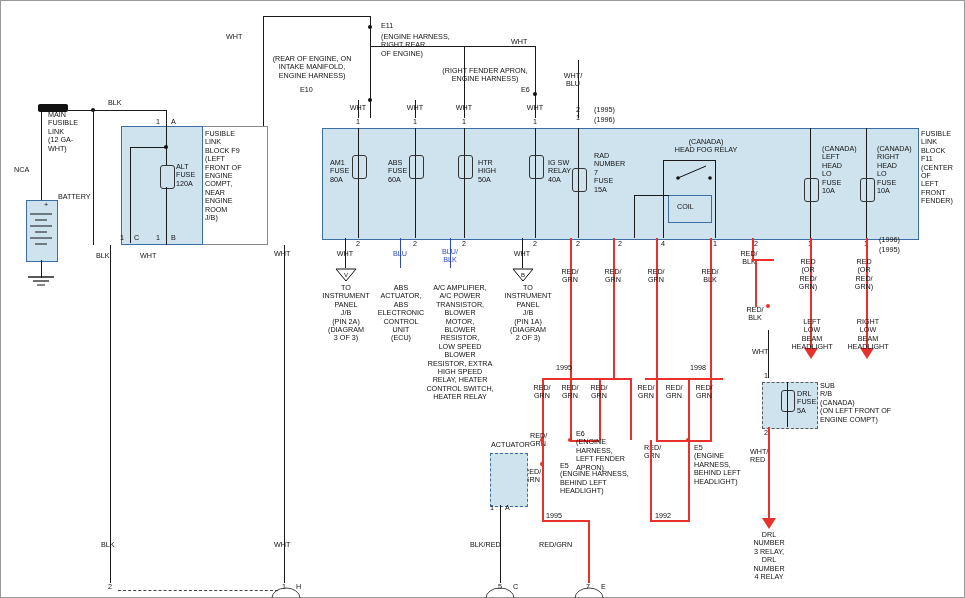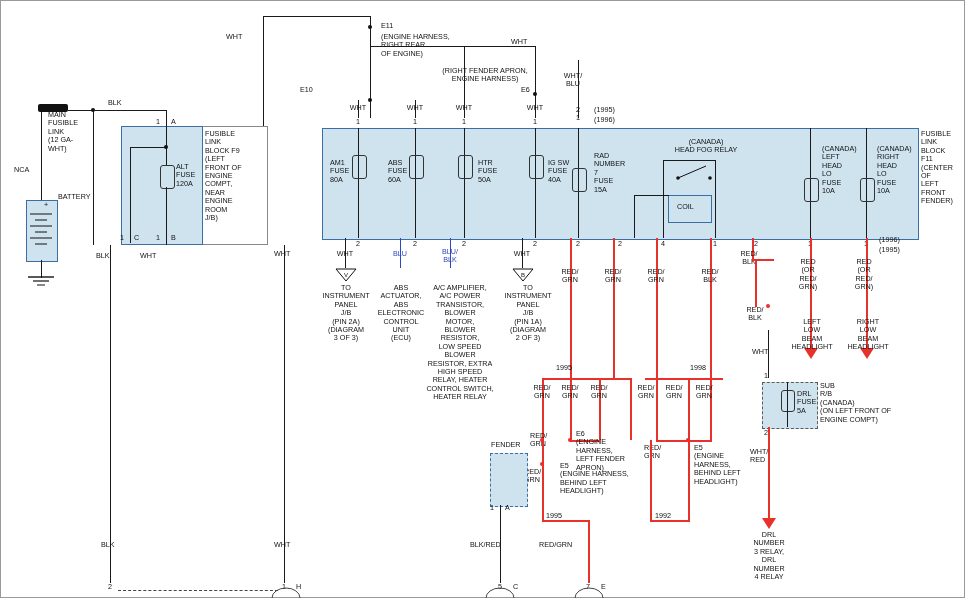--- a/index.html
+++ b/index.html
@@ -31,20 +31,23 @@
   <div class="lbl" style="left:226px;top:33px;">WHT</div>
 
   <div class="lbl" style="left:381px;top:22px;">E11</div>
   <div class="lbl" style="left:381px;top:33px;">(ENGINE HARNESS,
 RIGHT REAR
 OF ENGINE)</div>
 
   <div class="lbl" style="left:511px;top:38px;">WHT</div>
 
 
+  <div class="lbl c" style="left:258px;top:55px;width:108px;">(REAR OF ENGINE, ON
+INTAKE MANIFOLD,
+ENGINE HARNESS)</div>
   <div class="lbl" style="left:300px;top:86px;">E10</div>
 
   <div class="lbl c" style="left:434px;top:67px;width:102px;">(RIGHT FENDER APRON,
 ENGINE HARNESS)</div>
   <div class="lbl" style="left:521px;top:86px;">E6</div>
 
   <div class="lbl c" style="left:561px;top:72px;width:24px;">WHT/
 BLU</div>
 
   <div class="wire" style="left:263px;top:16px;width:1px;height:225px;"></div>
@@ -185,27 +188,27 @@
 
   <div class="wire" style="left:415px;top:128px;width:1px;height:110px;"></div>
   <div class="fuse" style="left:409px;top:155px;width:13px;height:22px;"></div>
   <div class="lbl" style="left:388px;top:159px;">ABS
 FUSE
 60A</div>
 
   <div class="wire" style="left:464px;top:128px;width:1px;height:110px;"></div>
   <div class="fuse" style="left:458px;top:155px;width:13px;height:22px;"></div>
   <div class="lbl" style="left:478px;top:159px;">HTR
-FUSE
+HIGH
 50A</div>
 
   <div class="wire" style="left:535px;top:128px;width:1px;height:110px;"></div>
   <div class="fuse" style="left:529px;top:155px;width:13px;height:22px;"></div>
   <div class="lbl" style="left:548px;top:159px;">IG SW
-FUSE
+RELAY
 40A</div>
 
   <div class="wire" style="left:578px;top:128px;width:1px;height:110px;"></div>
   <div class="fuse" style="left:572px;top:168px;width:13px;height:22px;"></div>
   <div class="lbl" style="left:594px;top:152px;">RAD
 NUMBER
 7
 FUSE
 15A</div>
 
@@ -452,21 +455,21 @@
 
   <div class="wire red" style="left:542px;top:520px;width:46px;height:1.6px;"></div>
   <div class="wire red" style="left:650px;top:520px;width:40px;height:1.6px;"></div>
 
   <div class="lbl" style="left:546px;top:512px;">1995</div>
   <div class="lbl" style="left:655px;top:512px;">1992</div>
 
   <div class="wire red" style="left:588px;top:520px;width:1.6px;height:63px;"></div>
   <div class="wire red" style="left:650px;top:440px;width:1.6px;height:80px;"></div>
 
-  <div class="lbl" style="left:491px;top:441px;">FENDER</div>
+  <div class="lbl" style="left:491px;top:441px;">ACTUATOR</div>
   <div class="boxdash" style="left:490px;top:453px;width:36px;height:52px;"></div>
   <div class="lbl c" style="left:486px;top:504px;width:12px;">1</div>
   <div class="lbl" style="left:505px;top:504px;">A</div>
   <div class="wire" style="left:500px;top:505px;width:1px;height:78px;"></div>
 
   <div class="lbl" style="left:470px;top:541px;">BLK/RED</div>
   <div class="lbl" style="left:539px;top:541px;">RED/GRN</div>
 
   <div class="lbl c" style="left:494px;top:583px;width:12px;">5</div>
   <div class="lbl" style="left:513px;top:583px;">C</div>

